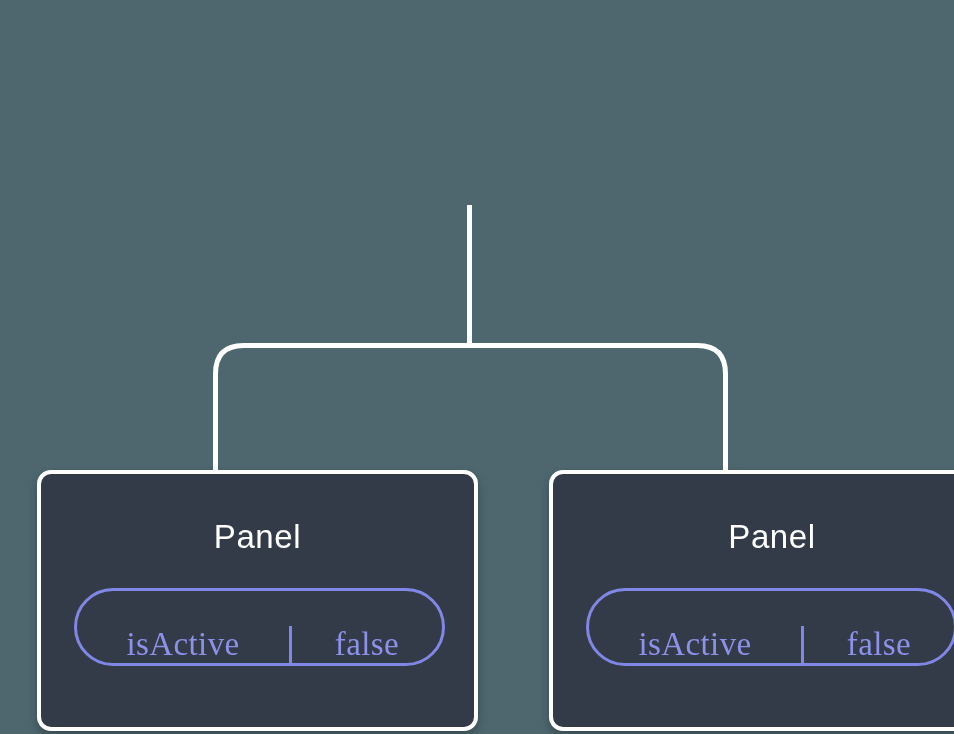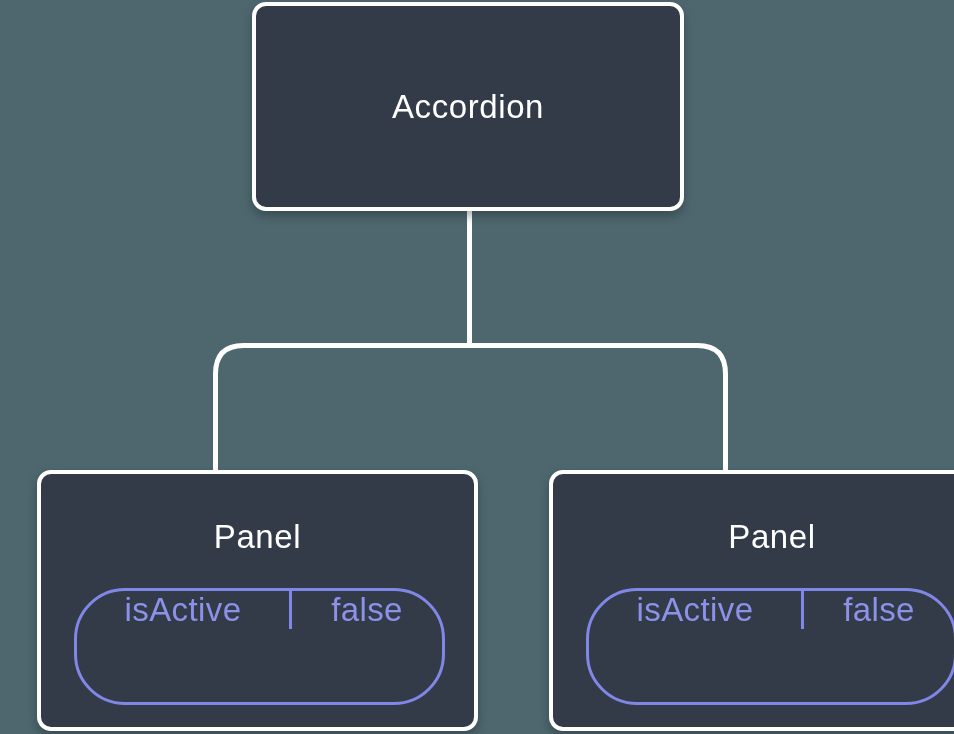--- a/index.html
+++ b/index.html
@@ -59,49 +59,47 @@
   .panel-left  { left: 0; }
   .panel-right { left: 512px; width: 446px; }
   .panel-title {
     position: absolute;
     left: 0; right: 0; top: 46px;
     text-align: center;
   }
   .state-pill {
     position: absolute;
     left: 33px; top: 114px;
-    width: 371px; height: 117px;
+    width: 371px; height: 78px;
     border: 3px solid var(--accent);
     border-radius: 51px;
     display: flex;
-    align-items: flex-start;
+    align-items: flex-end;
     overflow: hidden;
+    font-family: Liberation Serif, serif;
   }
   .pill-cell {
     display: flex; align-items: center; justify-content: center;
     color: var(--state-text);
     font-size: 33px;
     letter-spacing: 0.4px;
   }
   .pill-key   { width: 212px; }
   .pill-value { flex: 1; border-left: 3px solid var(--accent); }
 </style>
 </head>
 <body>
 
 <div class="canvas">
 
   <svg class="connectors" viewBox="0 0 954 734" xmlns="http://www.w3.org/2000/svg" aria-hidden="true">
     <path d="M 469.5 205 V 345.5"></path>
     <path d="M 215.5 474 V 374 Q 215.5 345.5 243.5 345.5 H 697.5 Q 725.5 345.5 725.5 374 V 474"></path>
   </svg>
 
-  <div class="node node-accordion">
-    <span class="node-label">Accordion</span>
-  </div>
 
   <div class="node node-panel panel-left">
     <span class="node-label panel-title">Panel</span>
     <div class="state-pill">
       <span class="pill-cell pill-key">isActive</span>
       <span class="pill-cell pill-value">false</span>
     </div>
   </div>
 
   <div class="node node-panel panel-right">

